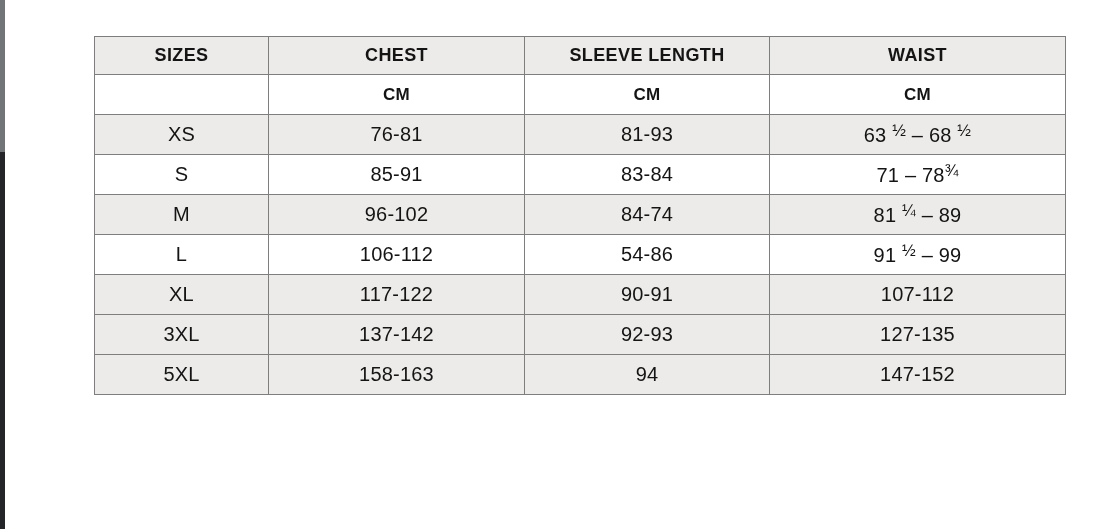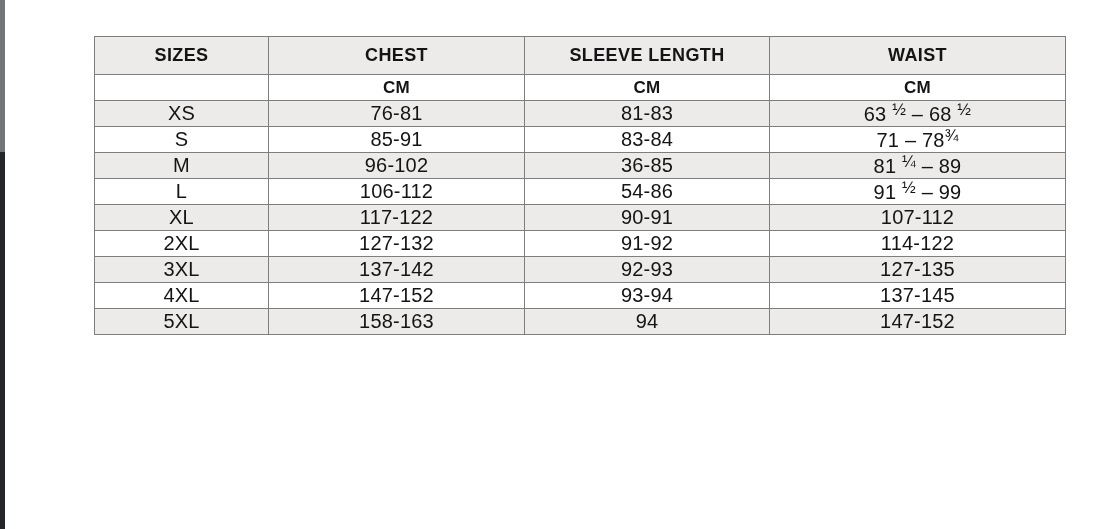--- a/index.html
+++ b/index.html
@@ -59,21 +59,21 @@
   table.size-chart th,
   table.size-chart td {
     border: 1px solid var(--border-color, #7e7e7e);
     text-align: center;
     vertical-align: middle;
     padding: 0;
     font-size: 20px;
     letter-spacing: 0.2px;
     white-space: nowrap;
   }
-  table.size-chart tr { height: 26px; }
+  table.size-chart tr { height: 40px; }
   table.size-chart tr.header-row { height: 38px; }
 
   table.size-chart th {
     font-size: 18px;
     font-weight: bold;
     letter-spacing: 0.4px;
   }
   table.size-chart tr.unit-row td {
     font-weight: bold;
     font-size: 17px;
@@ -116,64 +116,52 @@
         <tr class="unit-row row-white">
           <td></td>
           <td>CM</td>
           <td>CM</td>
           <td>CM</td>
         </tr>
 
         <tr class="row-gray">
           <td>XS</td>
           <td>76-81</td>
-          <td>81-83</td>
+          <td>81-93</td>
           <td>63 <span class="frac">½</span> – 68 <span class="frac">½</span></td>
         </tr>
         <tr class="row-white">
           <td>S</td>
           <td>85-91</td>
           <td>83-84</td>
           <td>71 – 78<span class="frac">¾</span></td>
         </tr>
         <tr class="row-gray">
           <td>M</td>
           <td>96-102</td>
-          <td>36-85</td>
+          <td>84-74</td>
           <td>81 <span class="frac">¼</span> – 89</td>
         </tr>
         <tr class="row-white">
           <td>L</td>
           <td>106-112</td>
           <td>54-86</td>
           <td>91 <span class="frac">½</span> – 99</td>
         </tr>
         <tr class="row-gray">
           <td>XL</td>
           <td>117-122</td>
           <td>90-91</td>
           <td>107-112</td>
         </tr>
-        <tr class="row-white">
-          <td>2XL</td>
-          <td>127-132</td>
-          <td>91-92</td>
-          <td>114-122</td>
-        </tr>
         <tr class="row-gray">
           <td>3XL</td>
           <td>137-142</td>
           <td>92-93</td>
           <td>127-135</td>
-        </tr>
-        <tr class="row-white">
-          <td>4XL</td>
-          <td>147-152</td>
-          <td>93-94</td>
-          <td>137-145</td>
         </tr>
         <tr class="row-gray">
           <td>5XL</td>
           <td>158-163</td>
           <td>94</td>
           <td>147-152</td>
         </tr>
       </tbody>
     </table>
   </div>

